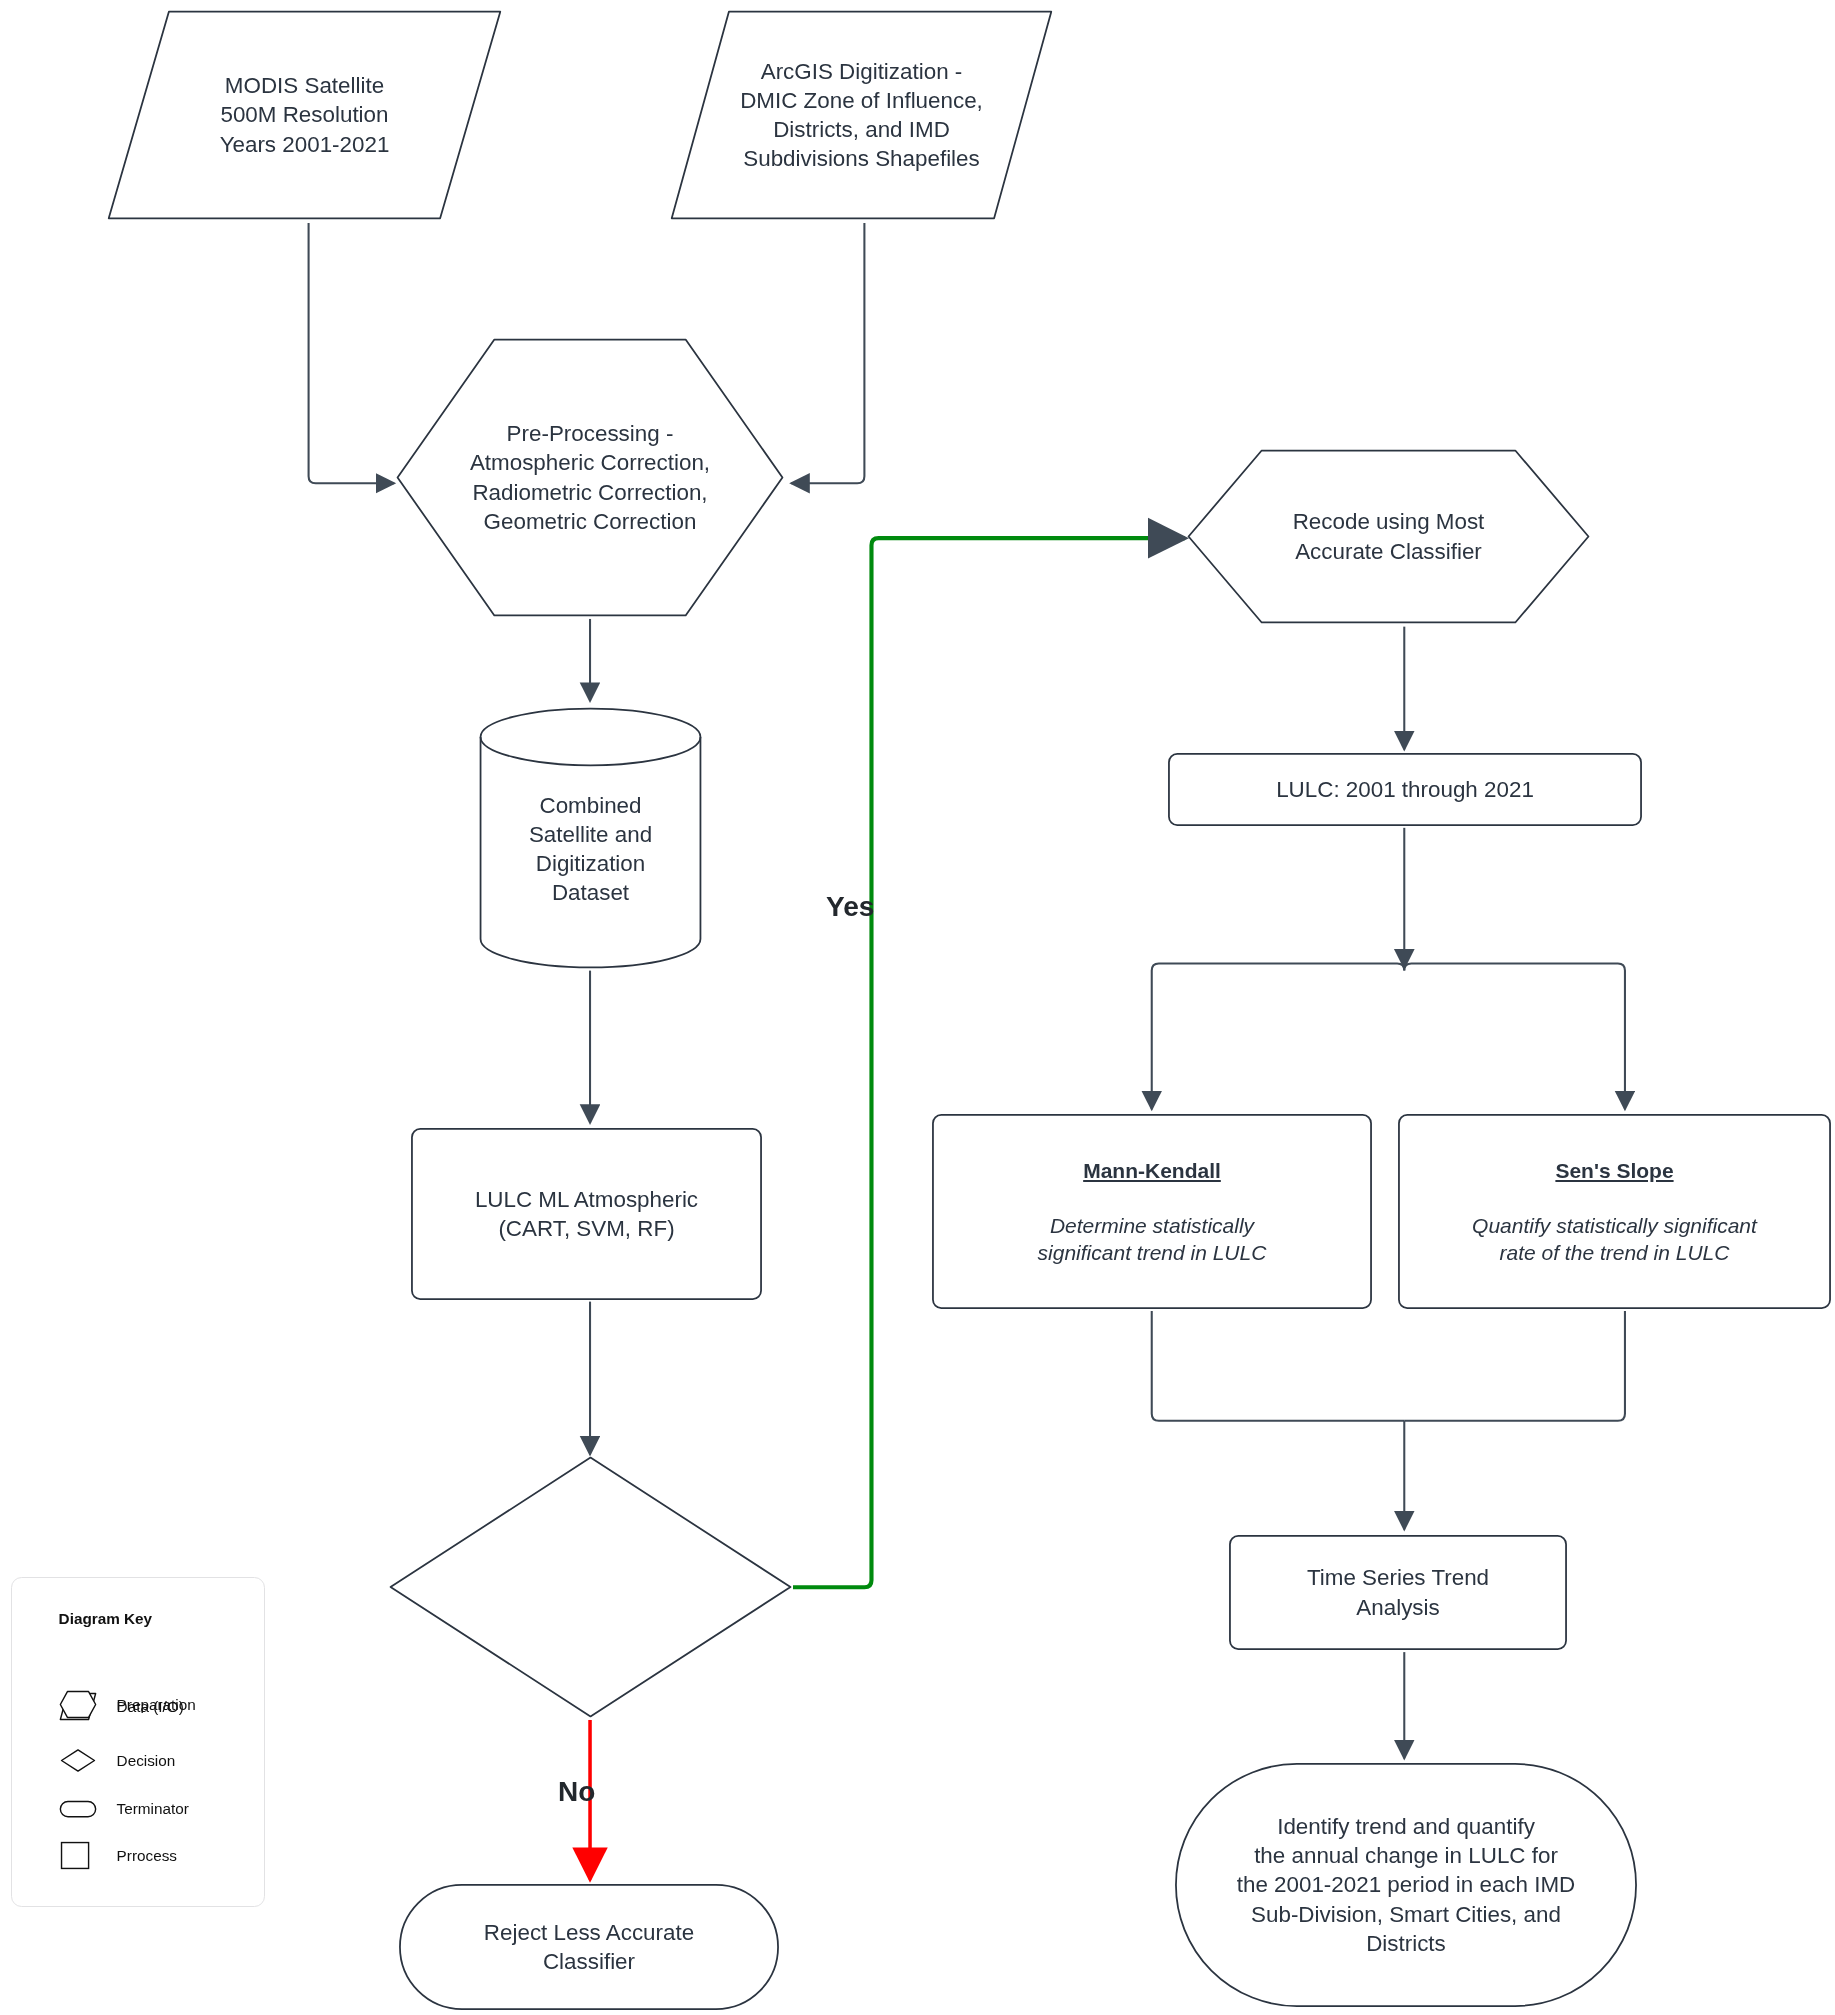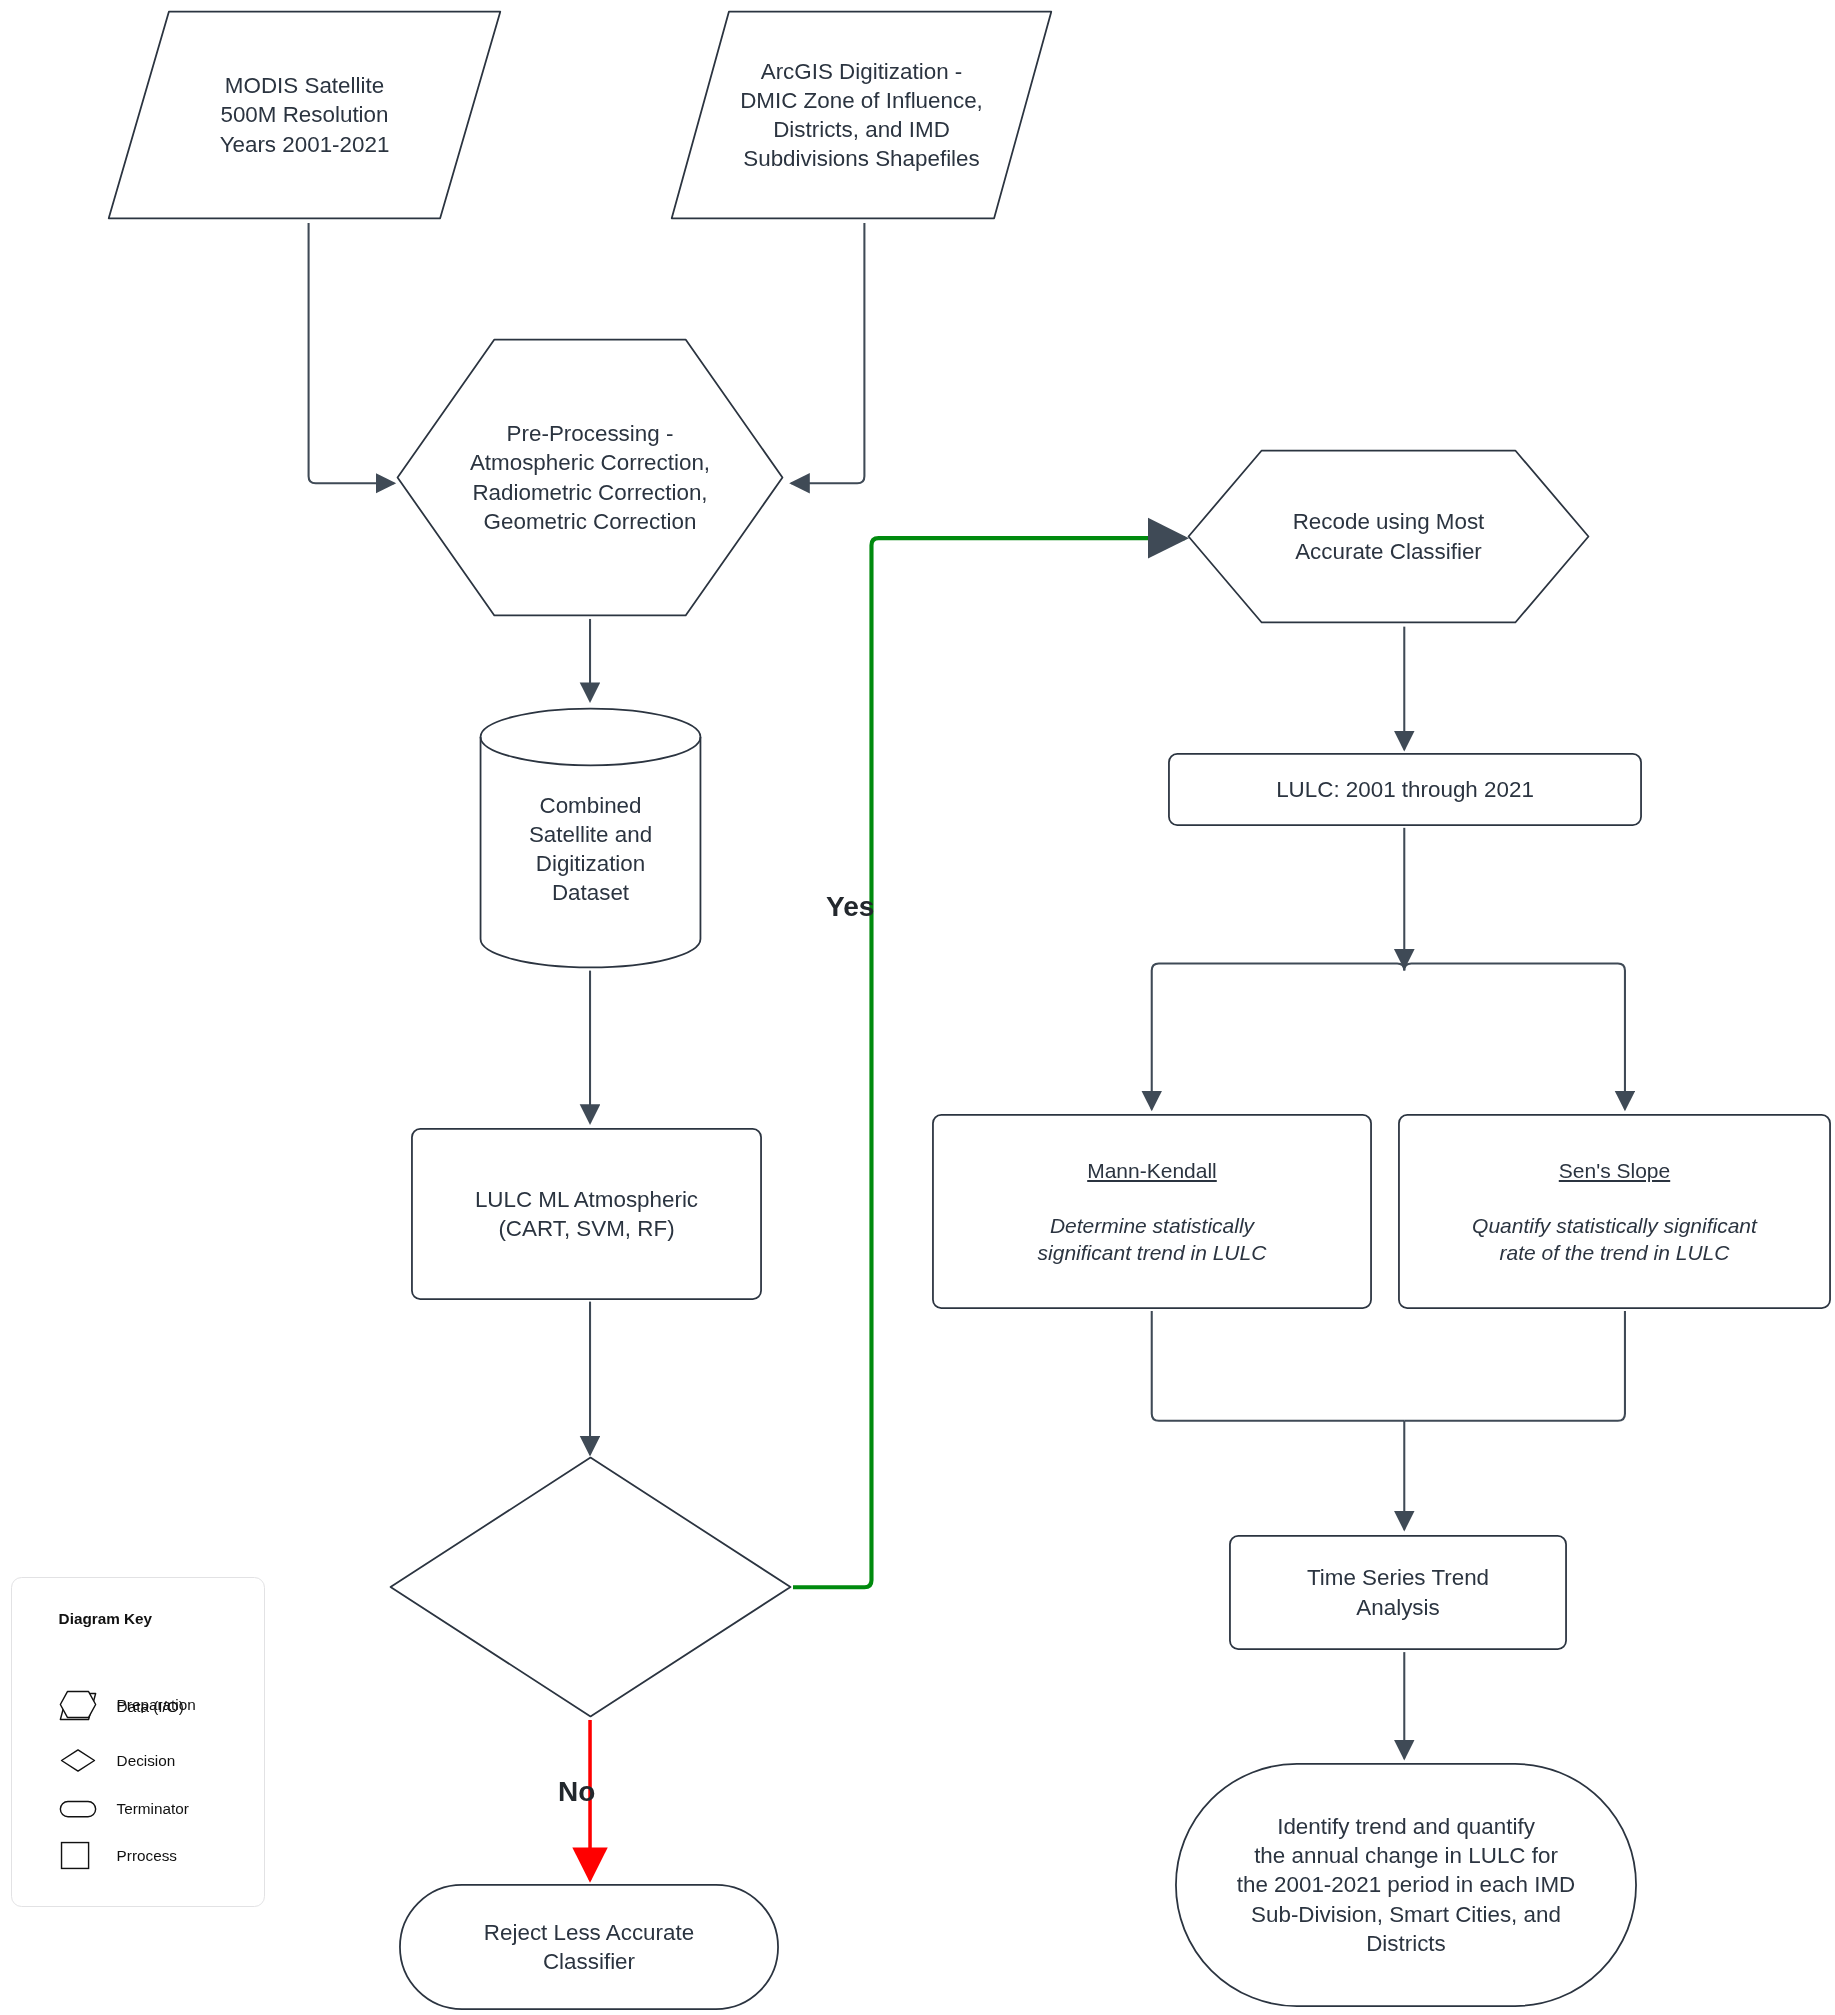--- a/index.html
+++ b/index.html
@@ -3,21 +3,21 @@
 <meta charset="utf-8">
 <style>
   html,body{margin:0;padding:0;background:#ffffff;}
   body{font-family:"Liberation Sans", sans-serif;}
   #stage{position:relative;width:1835px;height:2015px;background:#ffffff;overflow:hidden;}
   #edges{position:absolute;left:0;top:0;width:1835px;height:2015px;}
   .node{position:absolute;box-sizing:border-box;display:flex;align-items:center;justify-content:center;text-align:center;color:#2b3440;}
   .node .txt{position:relative;z-index:3;line-height:1.30;padding:0 5.9px;white-space:pre-line;}
   .shapesvg{position:absolute;left:0;top:0;width:100%;height:100%;z-index:1;}
   .edge-label{position:absolute;font-weight:bold;color:#23282d;z-index:6;}
-  .title-ul{display:block;font-weight:normal;text-decoration:underline;font-style:normal;}
+  .title-ul{display:block;font-weight:bold;text-decoration:underline;font-style:normal;}
   .sub-it{display:block;font-style:italic;}
   
   #legend{position:absolute;left:10.6px;top:1577px;width:254px;height:330px;
           border:1.8px solid #e2e2e4;border-radius:10.6px;background:#fff;box-sizing:border-box;z-index:8;}
   #legend .lg-title{position:absolute;left:47px;top:32px;font-size:15.3px;font-weight:bold;color:#111;}
   .lg-row{position:absolute;left:46px;height:33px;display:flex;align-items:center;}
   .lg-ico{width:40px;height:31px;flex:0 0 40px;}
   .lg-lab{margin-left:19px;font-size:15.3px;color:#111;white-space:nowrap;}
 </style>
 </head>

